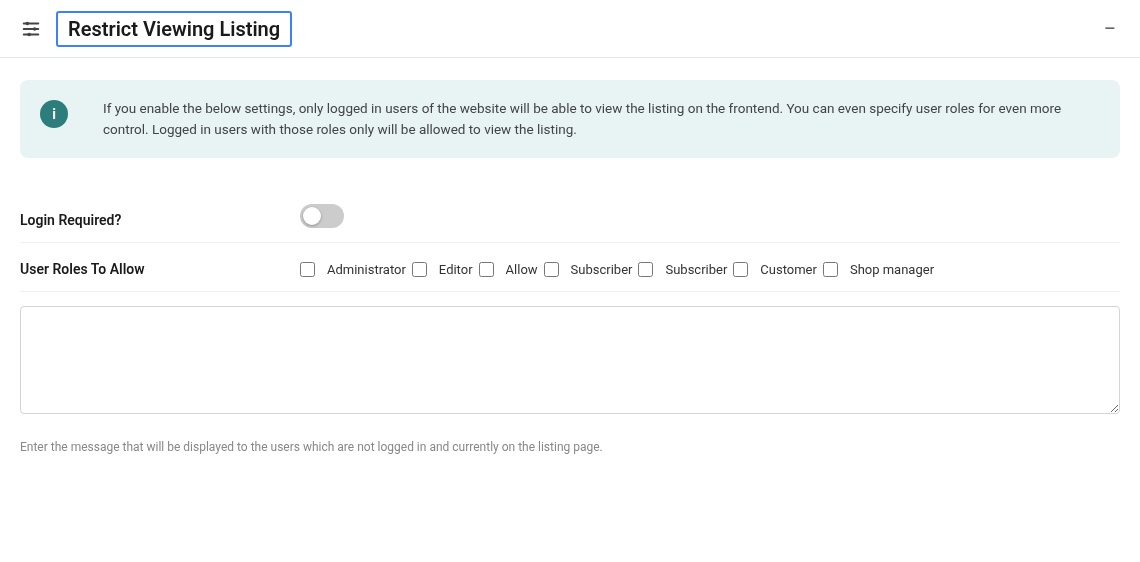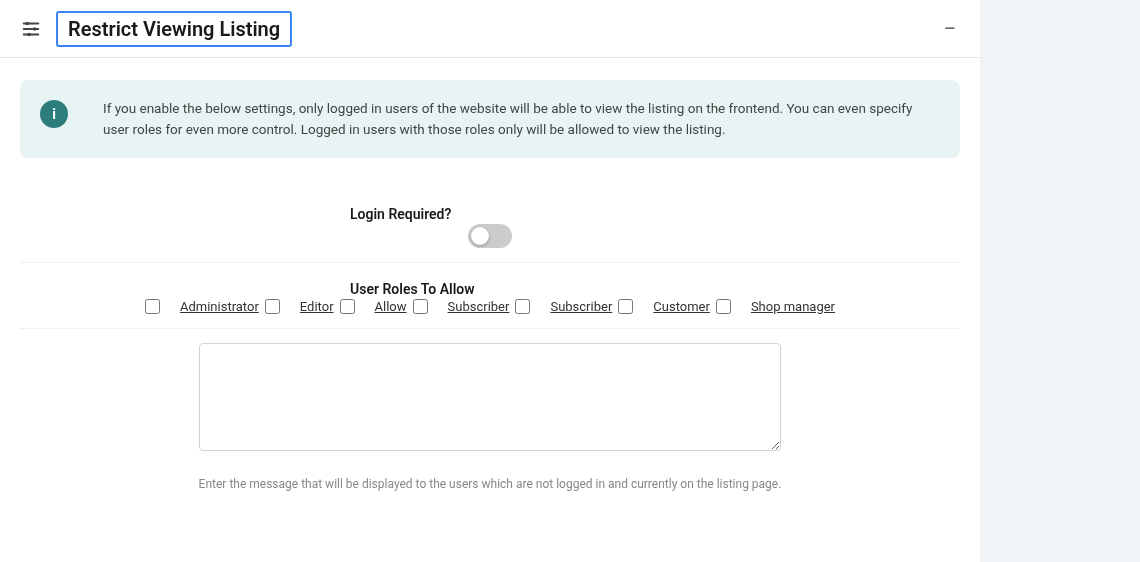--- a/index.html
+++ b/index.html
@@ -6,21 +6,21 @@
     body {
       font-family: -apple-system, BlinkMacSystemFont, "Segoe UI", Roboto, sans-serif;
       background: #f0f4f7;
       width: 1140px;
       min-height: 562px;
       overflow: hidden;
     }
 
     .panel {
       background: #fff;
-      width: 980px;
+      width: 1140px;
       min-height: 562px;
       position: relative;
     }
 
     
     .header {
       display: flex;
       align-items: center;
       padding: 10px 20px;
       border-bottom: 1px solid #e5e9ed;
@@ -94,24 +94,23 @@
       margin-left: 21px;
     }
 
     
     .content {
       padding: 10px 20px 20px 20px;
     }
 
     .field-row {
       display: flex;
-      align-items: center;
+      align-items: flex-end;
       padding: 14px 0;
       border-bottom: 1px solid #eef0f2;
-      flex-direction: column;
     }
 
     .field-row:last-child {
       border-bottom: none;
     }
 
     .field-label {
       width: 280px;
       font-size: 14px;
       font-weight: 600;
@@ -153,25 +152,24 @@
       display: flex;
       flex-wrap: wrap;
       gap: 10px 6px;
       align-items: center;
       padding-top: 2px;
     }
 
     .checkbox-item {
       display: flex;
       align-items: center;
-      gap: 20px;
+      gap: 12px;
       font-size: 13px;
       color: #333;
       cursor: pointer;
-      text-decoration: underline;
     }
 
     .checkbox-item input[type="checkbox"] {
       width: 15px;
       height: 15px;
       cursor: pointer;
       accent-color: #3b82f6;
     }
 
     

